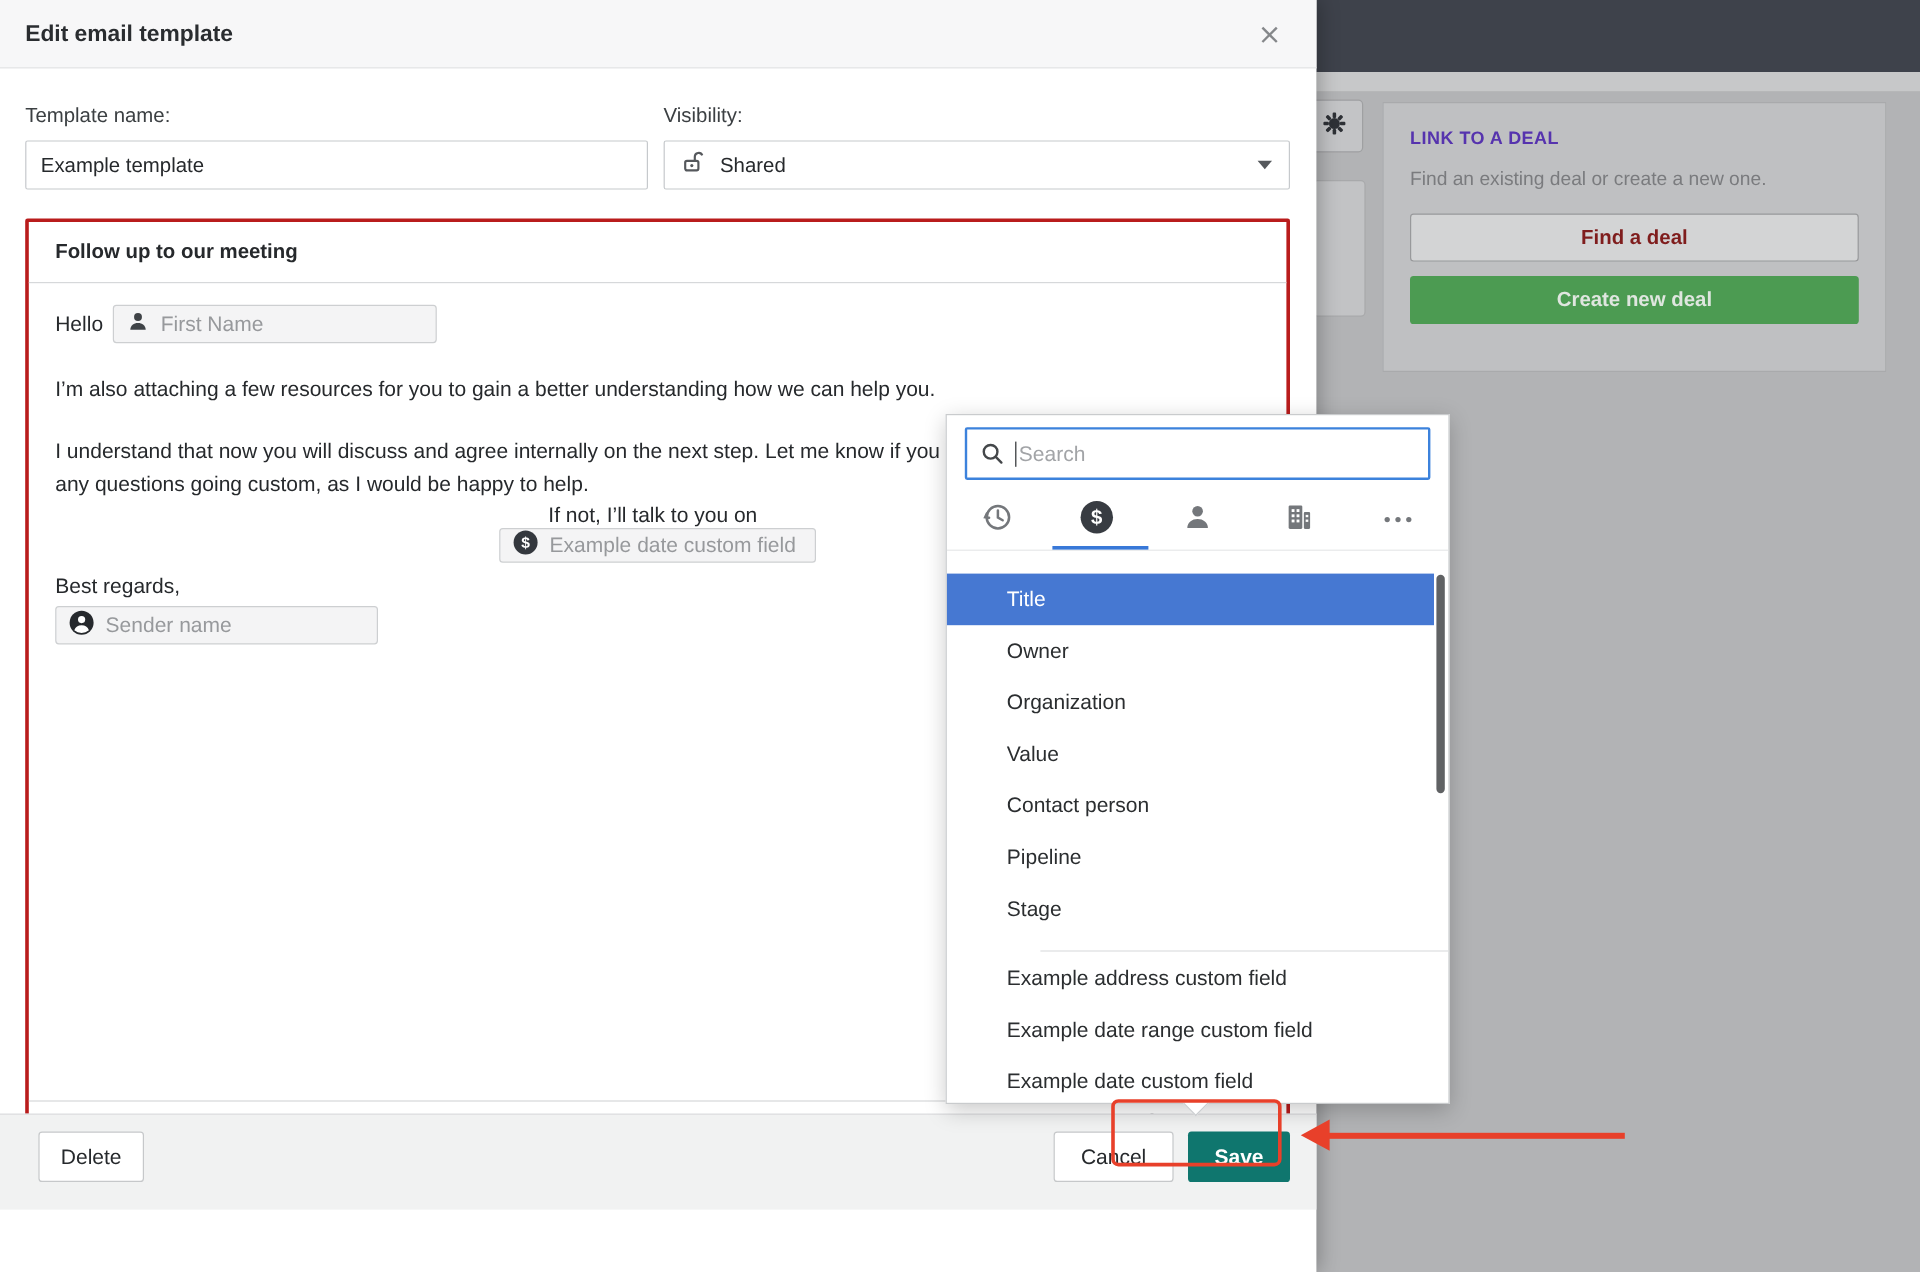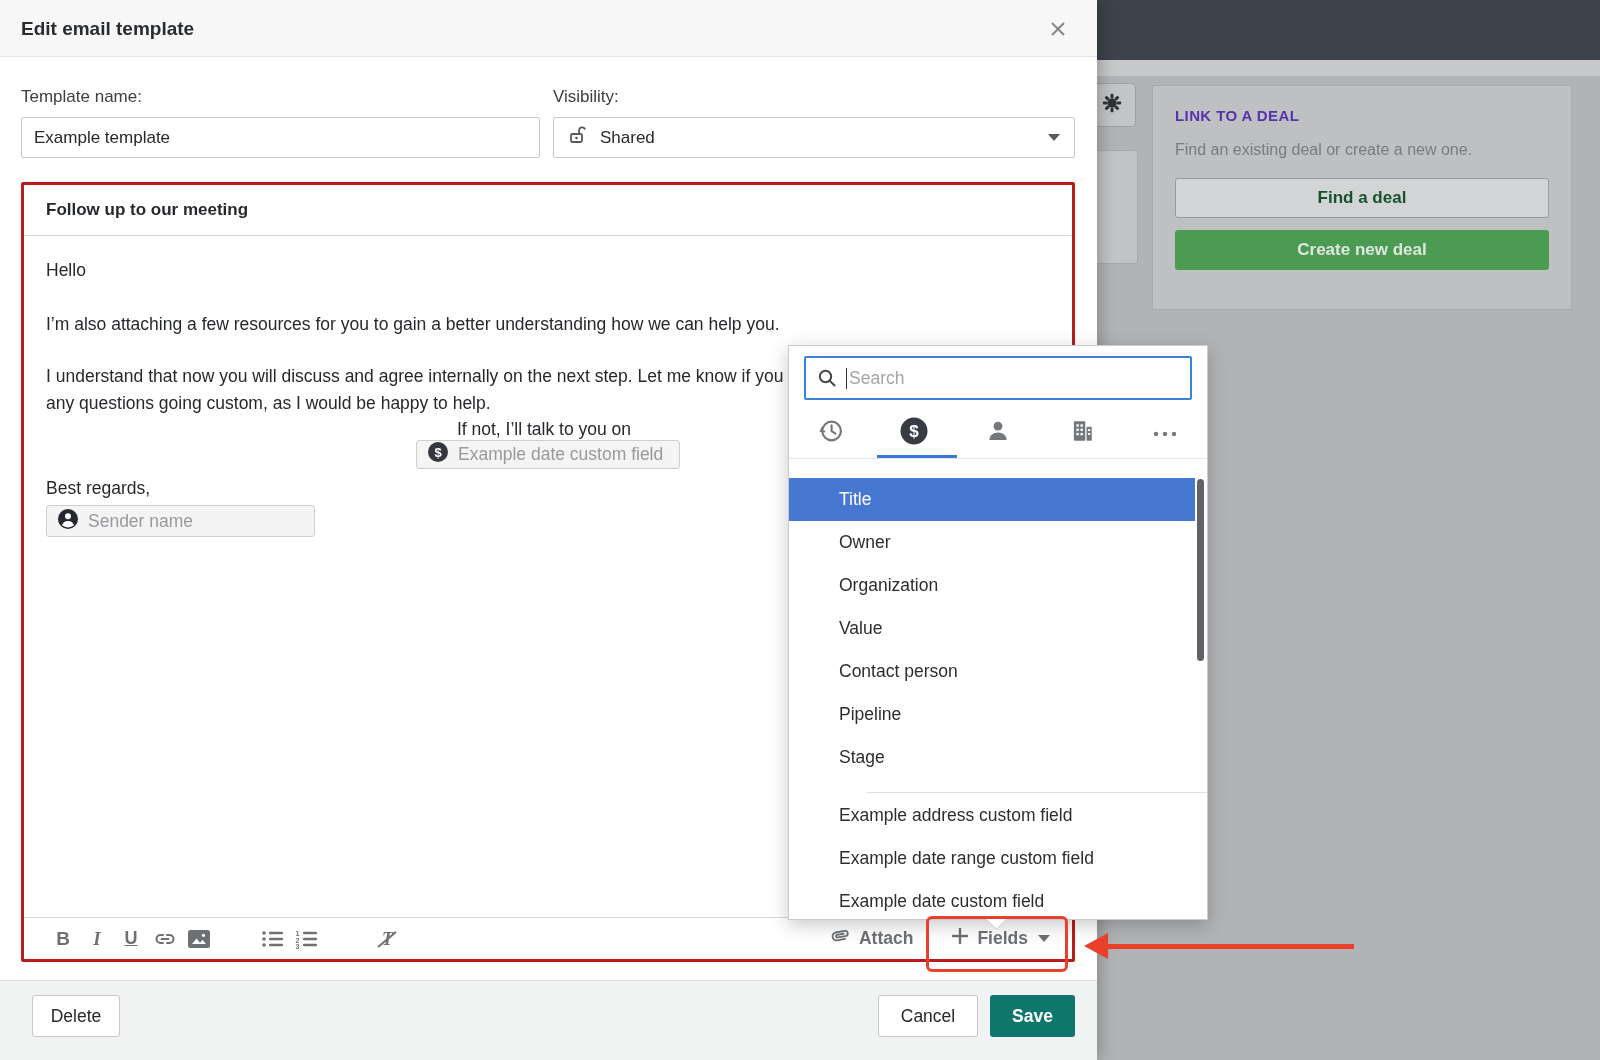--- a/index.html
+++ b/index.html
@@ -10,21 +10,21 @@
   .topbar { position:absolute; left:1097px; top:0; right:0; height:60px; background:#3e424b; z-index:1; }
   .substrip { position:absolute; left:1097px; top:60px; right:0; height:16px; background:#c7c8c9; z-index:1; }
   .gear-btn { position:absolute; left:1088px; top:83px; width:48px; height:44px; background:#c3c4c6; border:1px solid #9fa0a2; border-radius:4px; display:flex; align-items:center; justify-content:center; z-index:1; }
   .ghost { position:absolute; background:#c2c3c5; border:1px solid #a8a9ab; border-radius:4px; z-index:1; }
   .ghost1 { left:1094px; top:150px; width:44px; height:114px; }
   .ghost2 { left:1094px; top:348px; width:44px; height:164px; background:#bcbdbf; }
 
   .deal-panel { position:absolute; left:1152px; top:85px; width:420px; height:225px; background:#bfc0c2; border:1px solid #a9aaac; padding:21px 22px; z-index:1; }
   .dp-title { color:#5633ae; font-weight:bold; font-size:15px; letter-spacing:.4px; }
   .dp-desc { margin-top:17px; color:#7a7b7e; font-size:16px; }
-  .dp-find { margin-top:19px; height:40px; background:#d3d4d5; border:1px solid #98999b; border-radius:3px; font-weight:bold; font-size:17px; color:#14532d; display:flex; align-items:center; justify-content:center; }
+  .dp-find { margin-top:19px; height:40px; background:#d3d4d5; border:1px solid #98999b; border-radius:3px; font-weight:bold; font-size:17px; color:#7f1d1d; display:flex; align-items:center; justify-content:center; }
   .dp-create { margin-top:12px; height:40px; background:#4c9b52; border-radius:3px; font-weight:bold; font-size:17px; color:#dfe6df; display:flex; align-items:center; justify-content:center; }
 
   
   .modal { position:absolute; left:0; top:0; width:1097px; height:1060px; background:#fff; box-shadow:2px 0 16px rgba(0,0,0,.28); z-index:10; }
   .m-header { position:absolute; left:0; top:0; right:0; height:57px; background:#f7f7f8; border-bottom:1px solid #e3e4e5; }
   .m-title { position:absolute; left:21px; top:0; line-height:57px; font-size:19px; font-weight:bold; color:#2a2d30; }
   .m-close { position:absolute; left:1046px; top:17px; width:24px; height:24px; display:flex; align-items:center; justify-content:center; cursor:pointer; }
   .form-label { position:absolute; font-size:17px; color:#3c4043; }
   .tpl-input { position:absolute; left:21px; top:117px; width:519px; height:41px; border:1px solid #c6c9cc; border-radius:2px; font-size:17px; color:#26292c; padding:0 12px; font-family:"Liberation Sans", sans-serif; background:#fff; }
   .vis-select { position:absolute; left:553px; top:117px; width:522px; height:41px; border:1px solid #c6c9cc; border-radius:2px; display:flex; align-items:center; padding:0 14px; gap:12px; font-size:17px; color:#26292c; background:#fff; }
@@ -53,21 +53,21 @@
   .g-bold { font-size:19px; font-weight:bold; }
   .g-italic { font-size:19px; font-weight:bold; font-style:italic; font-family:"Liberation Serif", serif; }
   .g-underline { font-size:18px; font-weight:bold; text-decoration:underline; }
   .ml-lists { margin-left:40px; }
   .ml-clear { margin-left:46px; }
   .tb-right { margin-left:auto; display:flex; align-items:center; }
   .attach-btn, .fields-btn { display:flex; align-items:center; gap:8px; color:#6e7174; font-size:17.5px; font-weight:bold; cursor:pointer; }
   .fields-btn { margin-left:38px; }
   .fields-caret { width:0; height:0; border-left:6px solid transparent; border-right:6px solid transparent; border-top:7px solid #6e7174; margin-left:2px; }
 
-  .m-footer { position:absolute; left:0; right:0; top:980px; height:80px; background:#f1f2f2; border-top:1px solid #dcdddf; }
+  .m-footer { position:absolute; left:0; right:0; top:928px; height:80px; background:#f1f2f2; border-top:1px solid #dcdddf; }
   .btn { height:42px; background:#fff; border:1px solid #c6c8ca; border-radius:3px; font-size:17.5px; color:#26292c; display:flex; align-items:center; justify-content:center; cursor:pointer; font-family:"Liberation Sans", sans-serif; }
   .btn-delete { position:absolute; left:32px; top:14px; width:88px; }
   .footer-right { position:absolute; right:22px; top:14px; display:flex; gap:12px; }
   .btn-cancel { width:100px; }
   .btn-save { width:85px; background:#0f766e; border:none; color:#fff; font-weight:bold; }
 
   
   .dropdown { position:absolute; left:788px; top:345px; width:420px; height:575px; background:#fff; border:1px solid #c9cbcd; box-shadow:0 5px 18px rgba(0,0,0,.22); z-index:40; overflow:hidden; }
   .dd-search { margin:10px 15px 0; width:388px; height:44px; border:2px solid #3c82dc; border-radius:2px; display:flex; align-items:center; padding:0 11px; }
   .dd-search .mag { margin-right:9px; display:flex; }
@@ -161,20 +161,29 @@
       </span>
       <span>Shared</span>
       <span class="caret-down vis-caret"></span>
     </div>
 
     <div class="editor">
       <div class="subject">Follow up to our meeting</div>
       <div class="ed-body">
         <div class="ed-row">
           <span class="pre">Hello</span>
+          <span class="token tk-first">
+            <span>
+              <svg width="20" height="20" viewBox="0 0 20 20" fill="#3f4347">
+                  <circle cx="10" cy="6.2" r="3.3"></circle>
+                  <path d="M3.6 16.8c0-3.5 2.9-5.7 6.4-5.7s6.4 2.2 6.4 5.7z"></path>
+                </svg>
+            </span>
+            <span class="tk-label">First Name</span>
+          </span>
         </div>
         <div class="para p1">I’m also attaching a few resources for you to gain a better understanding how we can help you.</div>
         <div class="para p2">
           <span>I understand that now you will discuss and agree internally on the next step. Let me know if you have</span><br>
           <span>any questions going custom, as I would be happy to help.</span>
         </div>
         <div class="ed-row row3">
           <span class="pre">If not, I’ll talk to you on</span>
           <span class="token tk-date">
             <span>

